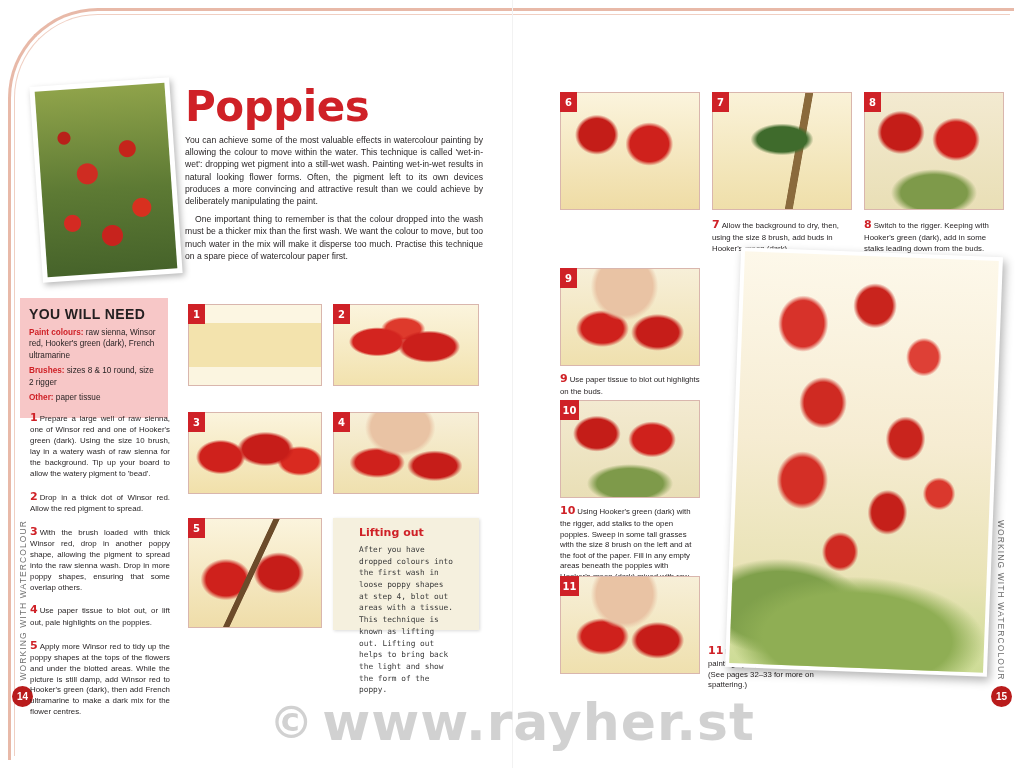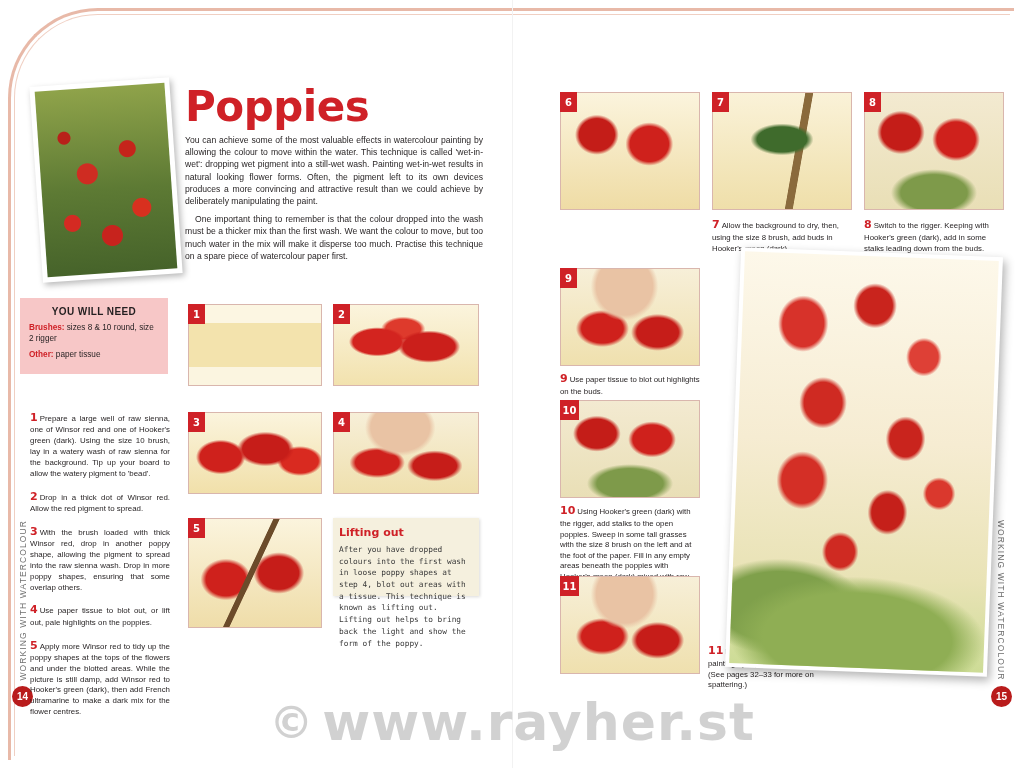--- a/index.html
+++ b/index.html
@@ -90,23 +90,22 @@
   }
 
   
   .ywn{
     position:absolute;left:20px;top:298px;width:148px;
     background:#f7c7c7;
     padding:8px 9px 10px 9px;
     box-sizing:border-box;
   }
   .ywn-title{
-    font-size:10px;font-weight:bold;color:#231f20;letter-spacing:.4px;
+    font-size:14px;font-weight:bold;color:#231f20;letter-spacing:.4px;
     margin-bottom:5px;
-    text-align:center;
   }
   .ywn-line{font-size:8.2px;line-height:1.4;color:#231f20;margin-bottom:4px;}
   .ywn-line b{color:#cf2127;}
 
   
   .steps-left{
     position:absolute;left:30px;top:410px;width:140px;
   }
   .step{
     font-size:7.9px;line-height:1.38;margin-bottom:9px;color:#231f20;
@@ -183,24 +182,24 @@
   }
   .greenbrush{
     background:
       radial-gradient(ellipse 30% 18% at 50% 40%, #3f6b2c 0 60%, rgba(63,107,44,0) 76%),
       linear-gradient(100deg, rgba(0,0,0,0) 58%, #8a6a3c 58.5% 63%, rgba(0,0,0,0) 63.5%),
       linear-gradient(180deg,#faf2d8,#efdfaa);
   }
 
   
   .lifting{
-    position:absolute;left:333px;top:518px;width:146px;height:78px;
+    position:absolute;left:333px;top:518px;width:146px;height:112px;
     background:#f5f0de;
     box-shadow:1px 1px 3px rgba(0,0,0,.15);
-    padding:8px 6px;box-sizing:border-box;
+    padding:8px 26px;box-sizing:border-box;
   }
   .lifting h4{
     margin:0 0 5px 0;font-size:11px;color:#cf2127;font-weight:bold;
     font-family:"DejaVu Sans", sans-serif;
   }
   .lifting p{
     margin:0;font-size:7.8px;line-height:1.5;color:#3a3a3a;
     font-family:"DejaVu Sans Mono", monospace;
   }
 
@@ -261,20 +260,23 @@
 
   <div class="title">Poppies</div>
   <div class="intro">
     <p>You can achieve some of the most valuable effects in watercolour painting by allowing the colour to move within the water. This technique is called 'wet-in-wet': dropping wet pigment into a still-wet wash. Painting wet-in-wet results in natural looking flower forms. Often, the pigment left to its own devices produces a more convincing and attractive result than we could achieve by deliberately manipulating the paint.</p>
     <p class="indent">One important thing to remember is that the colour dropped into the wash must be a thicker mix than the first wash. We want the colour to move, but too much water in the mix will make it disperse too much. Practise this technique on a spare piece of watercolour paper first.</p>
   </div>
 
   <div class="ywn">
     <div class="ywn-title">YOU WILL NEED</div>
     <div class="ywn-line">
+      <b>Paint colours:</b><span> raw sienna, Winsor red, Hooker's green (dark), French ultramarine</span>
+    </div>
+    <div class="ywn-line">
       <b>Brushes:</b><span> sizes 8 &amp; 10 round, size 2 rigger</span>
     </div>
     <div class="ywn-line">
       <b>Other:</b><span> paper tissue</span>
     </div>
   </div>
 
   <div class="steps-left">
     <div class="step"><span class="num">1</span><span>Prepare a large well of raw sienna, one of Winsor red and one of Hooker's green (dark). Using the size 10 brush, lay in a watery wash of raw sienna for the background. Tip up your board to allow the watery pigment to 'bead'.</span></div>
     <div class="step"><span class="num">2</span><span>Drop in a thick dot of Winsor red. Allow the red pigment to spread.</span></div>

